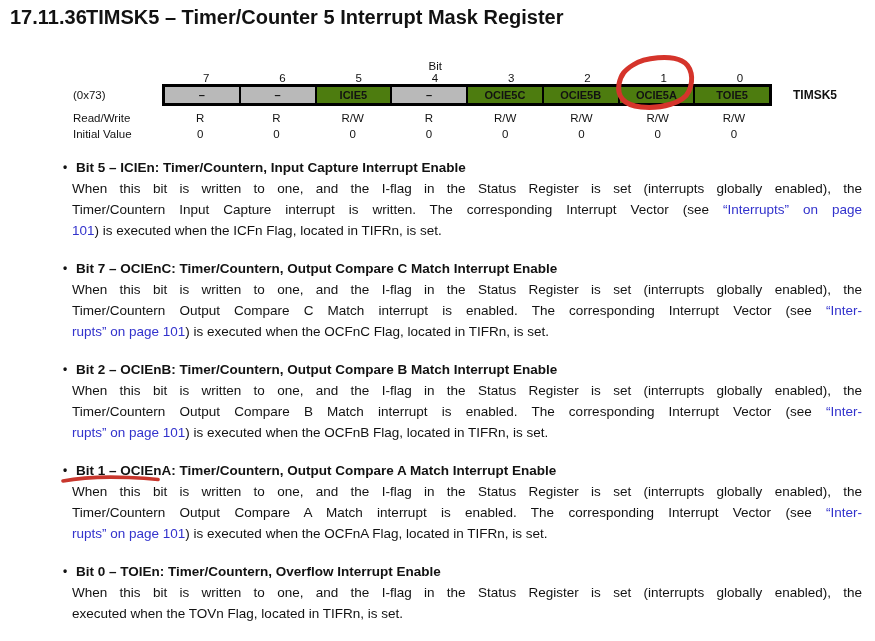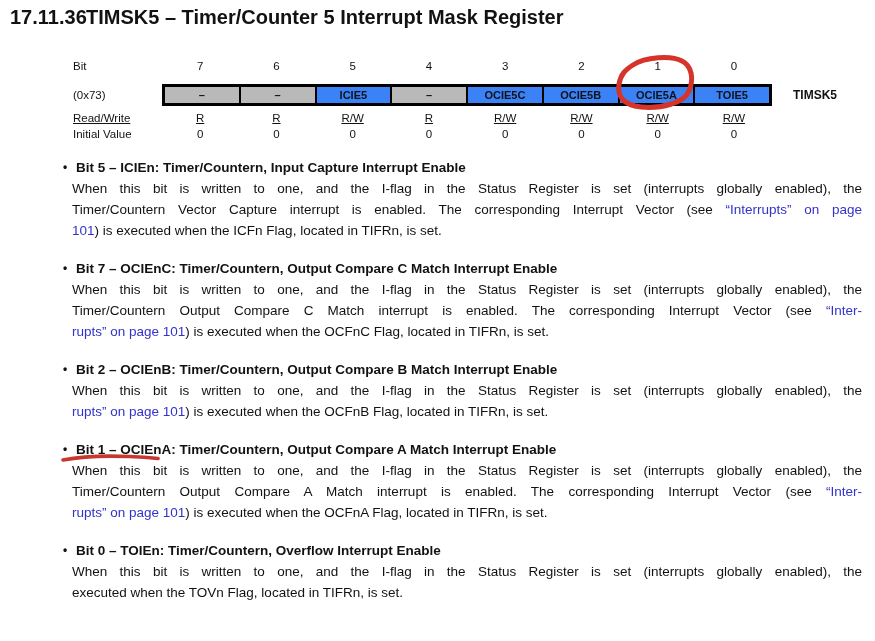--- a/index.html
+++ b/index.html
@@ -12,27 +12,27 @@
   
   .doc-title { position:absolute; left:10px; top:6px; font-size:20px; font-weight:bold; display:flex; white-space:nowrap; }
   .doc-title .num { width:76px; flex:none; }
 
   
   .regtable { position:absolute; left:73px; top:60px; width:800px; font-size:11.5px; }
   .trow { display:flex; align-items:center; }
   .tlabel { width:89px; flex:none; }
   .cells { width:610px; flex:none; display:flex; box-sizing:border-box; }
   .cells.plain > div { flex:1 1 0; text-align:center; }
-  .row-bit { height:24px; align-items:flex-start; }
+  .row-bit { height:24px; align-items:center;flex-direction:column; }
   .row-reg .cells { border:3px solid #000; background:#000; }
-  .regcell { flex:1 1 0; text-align:center; font-weight:bold; font-size:11px; line-height:16px; background:#3b82f6; border-left:2px solid #000; }
+  .regcell { flex:1 1 0; text-align:center; font-weight:bold; font-size:11px; line-height:16px; background:#4d7c0f; border-left:2px solid #000; }
   .regcell:first-child { border-left:none; }
   .regcell.reserved { background:#b9b9b9; }
   .regname { font-weight:bold; font-size:12px; margin-left:21px; }
-  .row-rw { margin-top:6px;text-decoration:underline; }
+  .row-rw { margin-top:6px; }
   .row-init { margin-top:4px; }
 
   
   .red-circle { position:absolute; left:608px; top:52px; width:92px; height:62px; pointer-events:none; z-index:5; }
   .red-underline { position:absolute; left:-2px; top:14px; pointer-events:none; z-index:5; }
 
   
   .sections { position:absolute; left:63px; top:157px; width:799px; font-size:13.5px; }
   .section { margin-bottom:17px; }
   .heading { display:flex; font-weight:bold; line-height:21px; position:relative; white-space:nowrap; }
@@ -111,21 +111,21 @@
 </svg>
 
 <div class="sections">
     <div class="section">
       <div class="heading">
         <span class="bullet">•</span>
         <span class="htext">Bit 5 – ICIEn: Timer/Countern, Input Capture Interrupt Enable</span>
       </div>
       <div class="body">
         <div class="line just"><span>When this bit is written to one, and the I-flag in the Status Register is set (interrupts globally enabled), the</span></div>
-        <div class="line just"><span>Timer/Countern Vector Capture interrupt is enabled. The corresponding Interrupt Vector (see </span><span class="link">“Interrupts” on page</span></div>
+        <div class="line just"><span>Timer/Countern Input Capture interrupt is written. The corresponding Interrupt Vector (see </span><span class="link">“Interrupts” on page</span></div>
         <div class="line"><span class="link">101</span><span>) is executed when the ICFn Flag, located in TIFRn, is set.</span></div>
       </div>
     </div>
     <div class="section">
       <div class="heading">
         <span class="bullet">•</span>
         <span class="htext">Bit 7 – OCIEnC: Timer/Countern, Output Compare C Match Interrupt Enable</span>
       </div>
       <div class="body">
         <div class="line just"><span>When this bit is written to one, and the I-flag in the Status Register is set (interrupts globally enabled), the</span></div>
@@ -133,20 +133,21 @@
         <div class="line"><span class="link">rupts” on page 101</span><span>) is executed when the OCFnC Flag, located in TIFRn, is set.</span></div>
       </div>
     </div>
     <div class="section">
       <div class="heading">
         <span class="bullet">•</span>
         <span class="htext">Bit 2 – OCIEnB: Timer/Countern, Output Compare B Match Interrupt Enable</span>
       </div>
       <div class="body">
         <div class="line just"><span>When this bit is written to one, and the I-flag in the Status Register is set (interrupts globally enabled), the</span></div>
+        <div class="line just"><span>Timer/Countern Output Compare B Match interrupt is enabled. The corresponding Interrupt Vector (see </span><span class="link">“Inter-</span></div>
         <div class="line"><span class="link">rupts” on page 101</span><span>) is executed when the OCFnB Flag, located in TIFRn, is set.</span></div>
       </div>
     </div>
     <div class="section">
       <div class="heading">
         <span class="bullet">•</span>
         <span class="htext">Bit 1 – OCIEnA: Timer/Countern, Output Compare A Match Interrupt Enable</span>
         <svg class="red-underline" width="100" height="10" viewBox="0 0 100 10">
           <path d="M2,7 C20,3.5 45,2.5 68,3.5 C80,4 90,4.8 97,5.5" fill="none" stroke="var(--underline-color, #c8372d)" stroke-width="3.6" stroke-linecap="round"></path>
         </svg>

